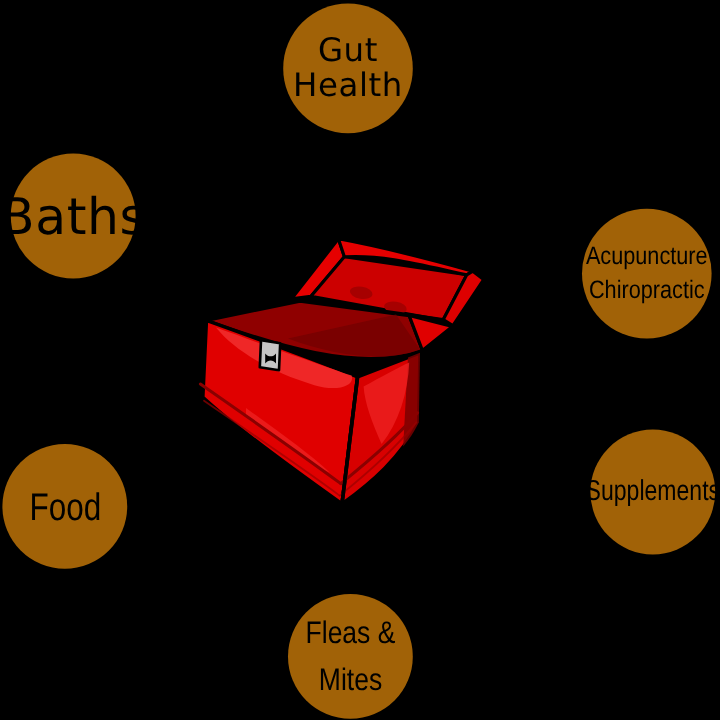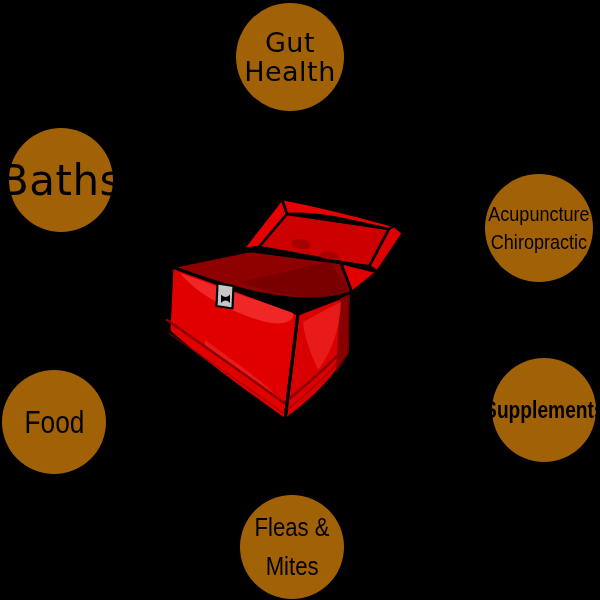--- a/index.html
+++ b/index.html
@@ -15,21 +15,21 @@
   .line{display:block;white-space:nowrap;}
   .wide{font-family:"DejaVu Sans",sans-serif;letter-spacing:0.5px;}
   .cond{font-family:"Liberation Sans",sans-serif;}
   
   .n-gut  {left:236px;top:3px;  width:108px;height:108px;font-size:27px;line-height:1.08;}
   .n-baths{left:9px;  top:128px;width:104px;height:104px;font-size:42px;}
   .n-acu  {left:485px;top:174px;width:108px;height:108px;font-size:21px;line-height:1.32;}
   .n-acu .lines{transform:scaleX(0.86);}
   .n-food {left:2px;  top:370px;width:104px;height:104px;font-size:32px;}
   .n-food .lines{transform:scaleX(0.82);}
-  .n-supp {left:492px;top:358px;width:104px;height:104px;font-size:24px;font-weight:bold;}
+  .n-supp {left:492px;top:358px;width:104px;height:104px;font-size:24px;}
   .n-supp .lines{transform:scaleX(0.80);}
   .n-fleas{left:240px;top:495px;width:104px;height:104px;font-size:26px;line-height:1.5;}
   .n-fleas .lines{transform:scaleX(0.85);}
   .toolbox{position:absolute;left:160px;top:190px;width:260px;height:250px;}
 </style>
 </head>
 <body>
 
 <div class="canvas">
 

